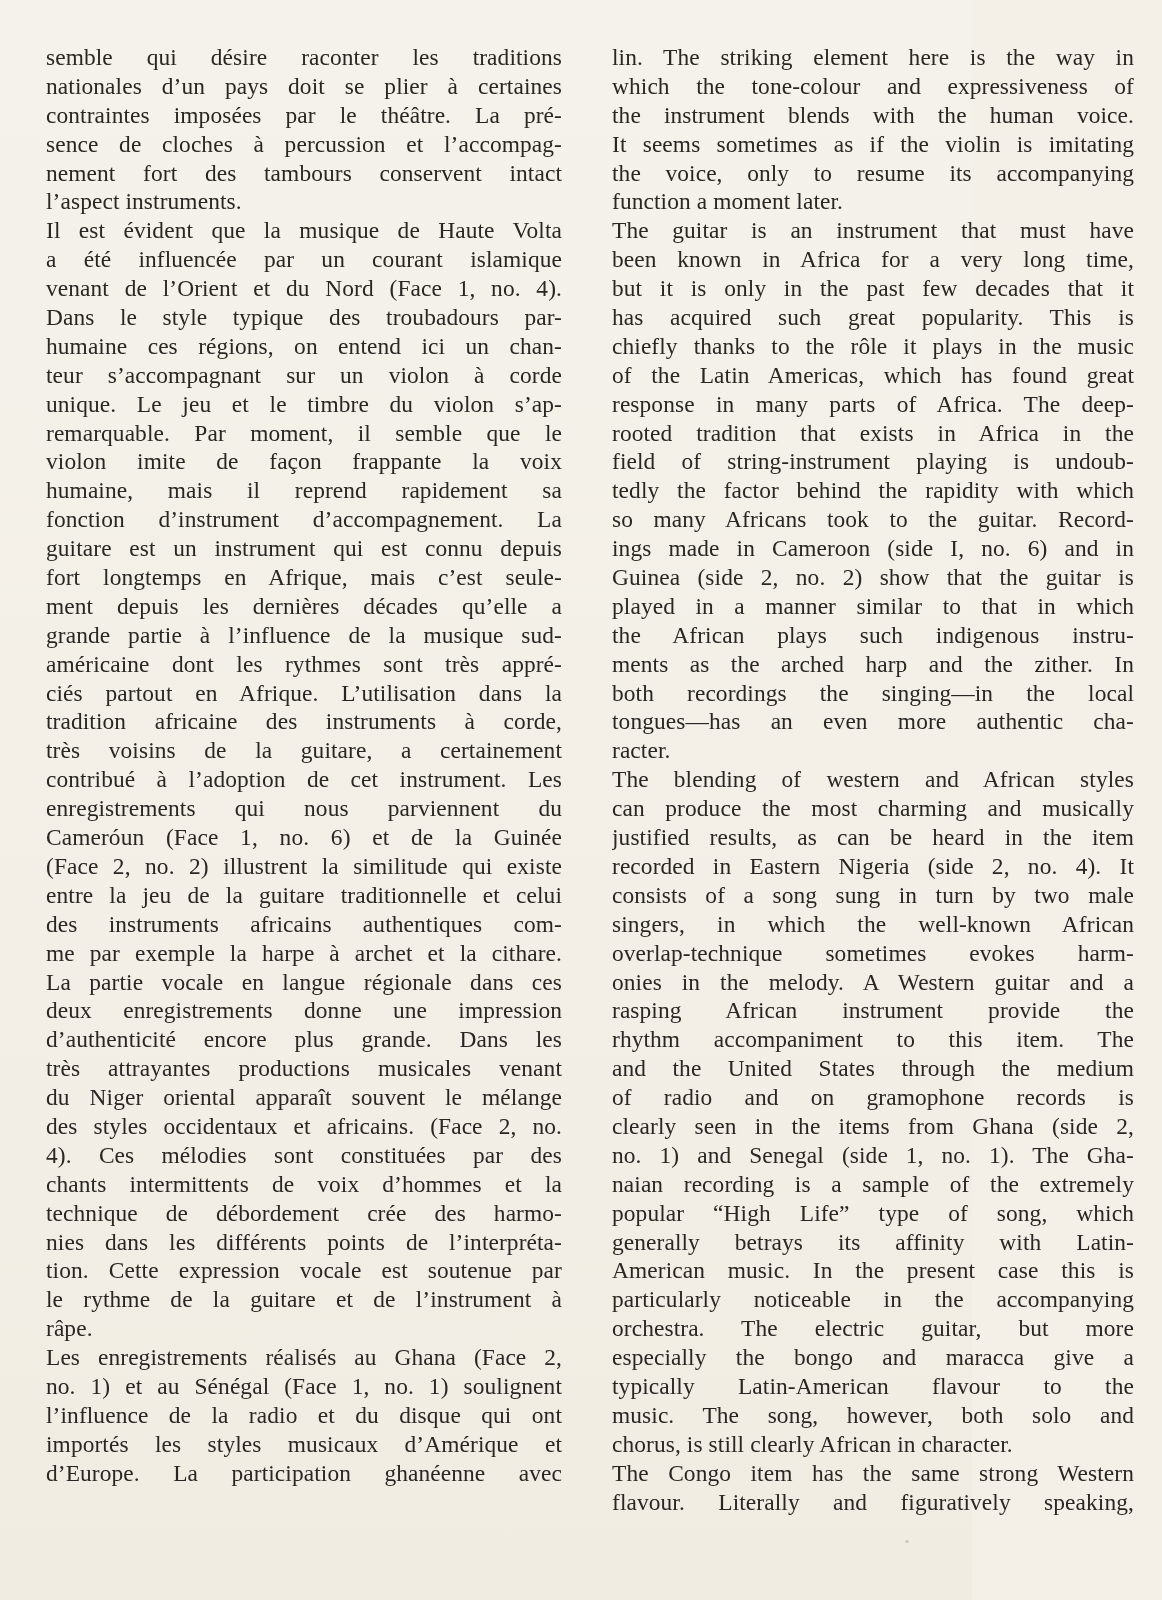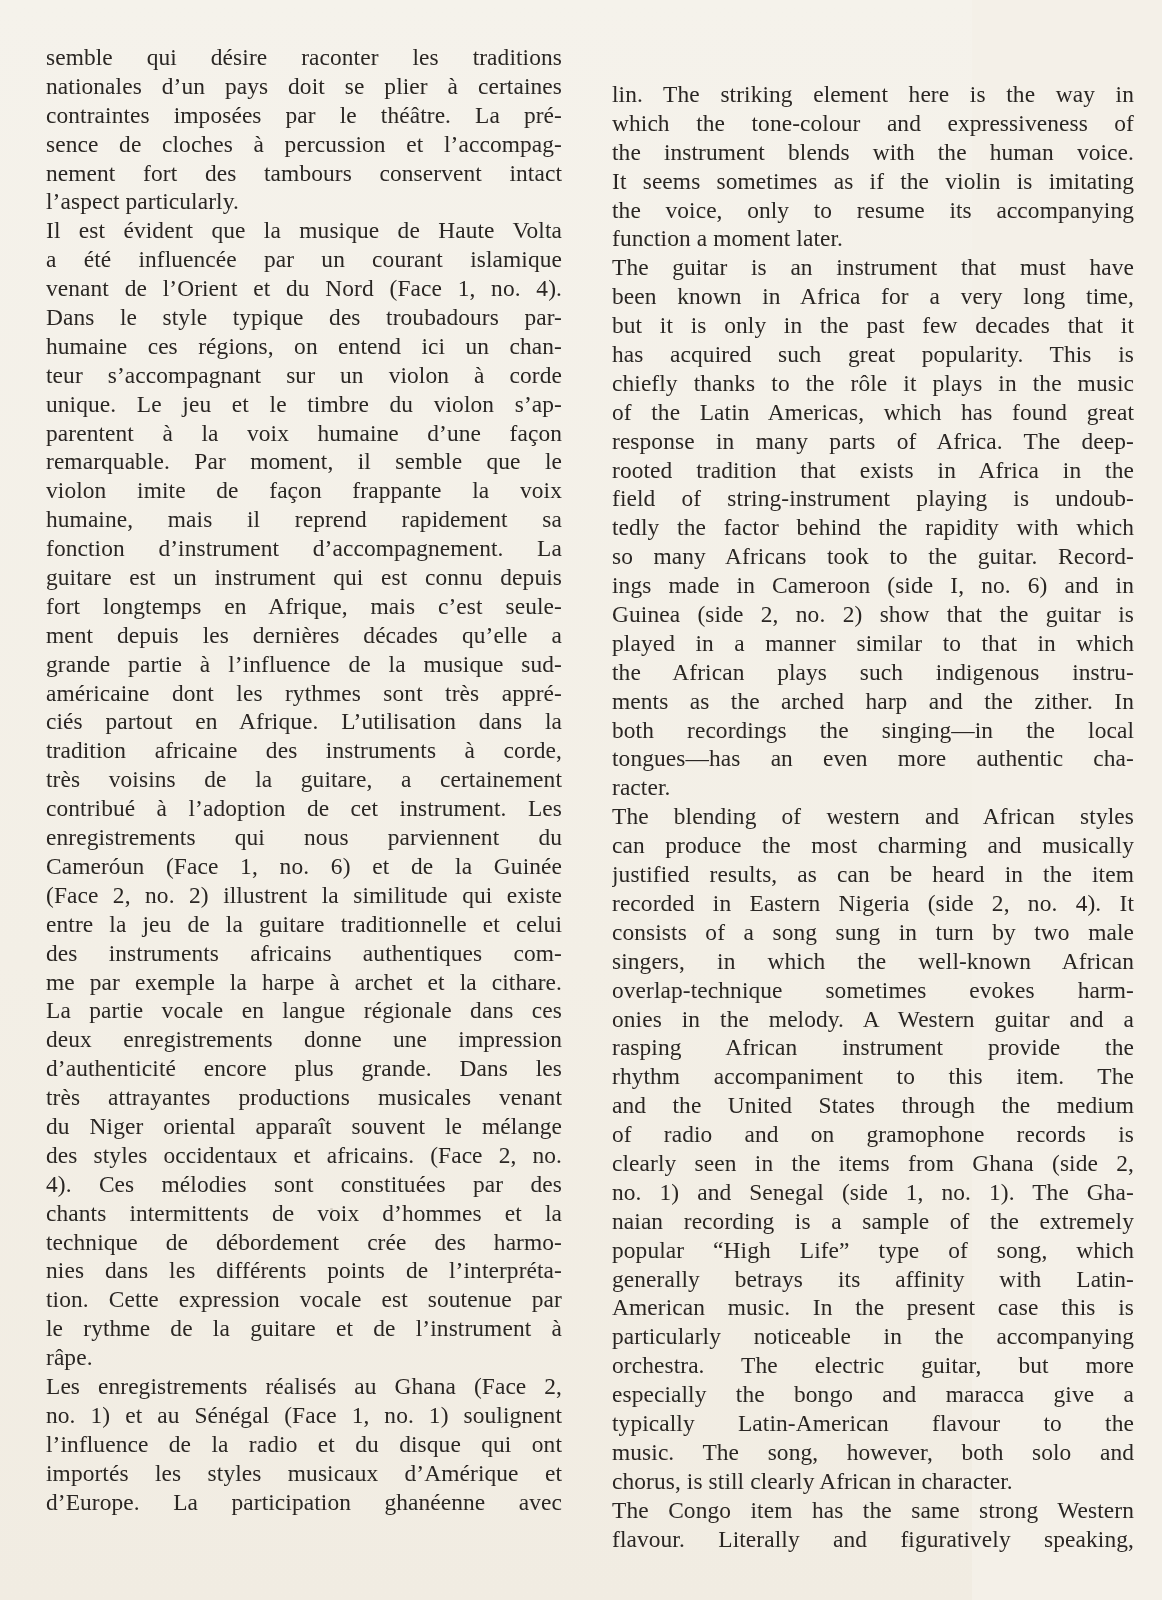--- a/index.html
+++ b/index.html
@@ -25,21 +25,20 @@
       position: absolute;
       top: 43px;
     }
     .column.left {
       left: 46px;
       width: 516px;
     }
     .column.right {
       left: 612px;
       width: 522px;
-      margin-top: 37px;
     }
     .line {
       display: block;
       height: 28.9px;
       line-height: 28.9px;
       font-family: "Liberation Serif", "DejaVu Serif", serif;
       font-size: 23.4px;
       color: #2a2623;
       text-align: justify;
       text-align-last: justify;
@@ -62,29 +61,28 @@
 </head>
 <body>
 
 <div class="page">
   <div class="column left" id="col-left">
       <span class="line">semble qui désire raconter les traditions</span>
       <span class="line">nationales d’un pays doit se plier à certaines</span>
       <span class="line">contraintes imposées par le théâtre. La pré-</span>
       <span class="line">sence de cloches à percussion et l’accompag-</span>
       <span class="line">nement fort des tambours conservent intact</span>
-      <span class="line last">l’aspect particularly.</span>
+      <span class="line last">l’aspect instruments.</span>
       <span class="line">Il est évident que la musique de Haute Volta</span>
       <span class="line">a été influencée par un courant islamique</span>
       <span class="line">venant de l’Orient et du Nord (Face 1, no. 4).</span>
       <span class="line">Dans le style typique des troubadours par-</span>
       <span class="line">humaine ces régions, on entend ici un chan-</span>
       <span class="line">teur s’accompagnant sur un violon à corde</span>
       <span class="line">unique. Le jeu et le timbre du violon s’ap-</span>
-      <span class="line">parentent à la voix humaine d’une façon</span>
       <span class="line">remarquable. Par moment, il semble que le</span>
       <span class="line">violon imite de façon frappante la voix</span>
       <span class="line">humaine, mais il reprend rapidement sa</span>
       <span class="line">fonction d’instrument d’accompagnement. La</span>
       <span class="line">guitare est un instrument qui est connu depuis</span>
       <span class="line">fort longtemps en Afrique, mais c’est seule-</span>
       <span class="line">ment depuis les dernières décades qu’elle a</span>
       <span class="line">grande partie à l’influence de la musique sud-</span>
       <span class="line">américaine dont les rythmes sont très appré-</span>
       <span class="line">ciés partout en Afrique. L’utilisation dans la</span>

